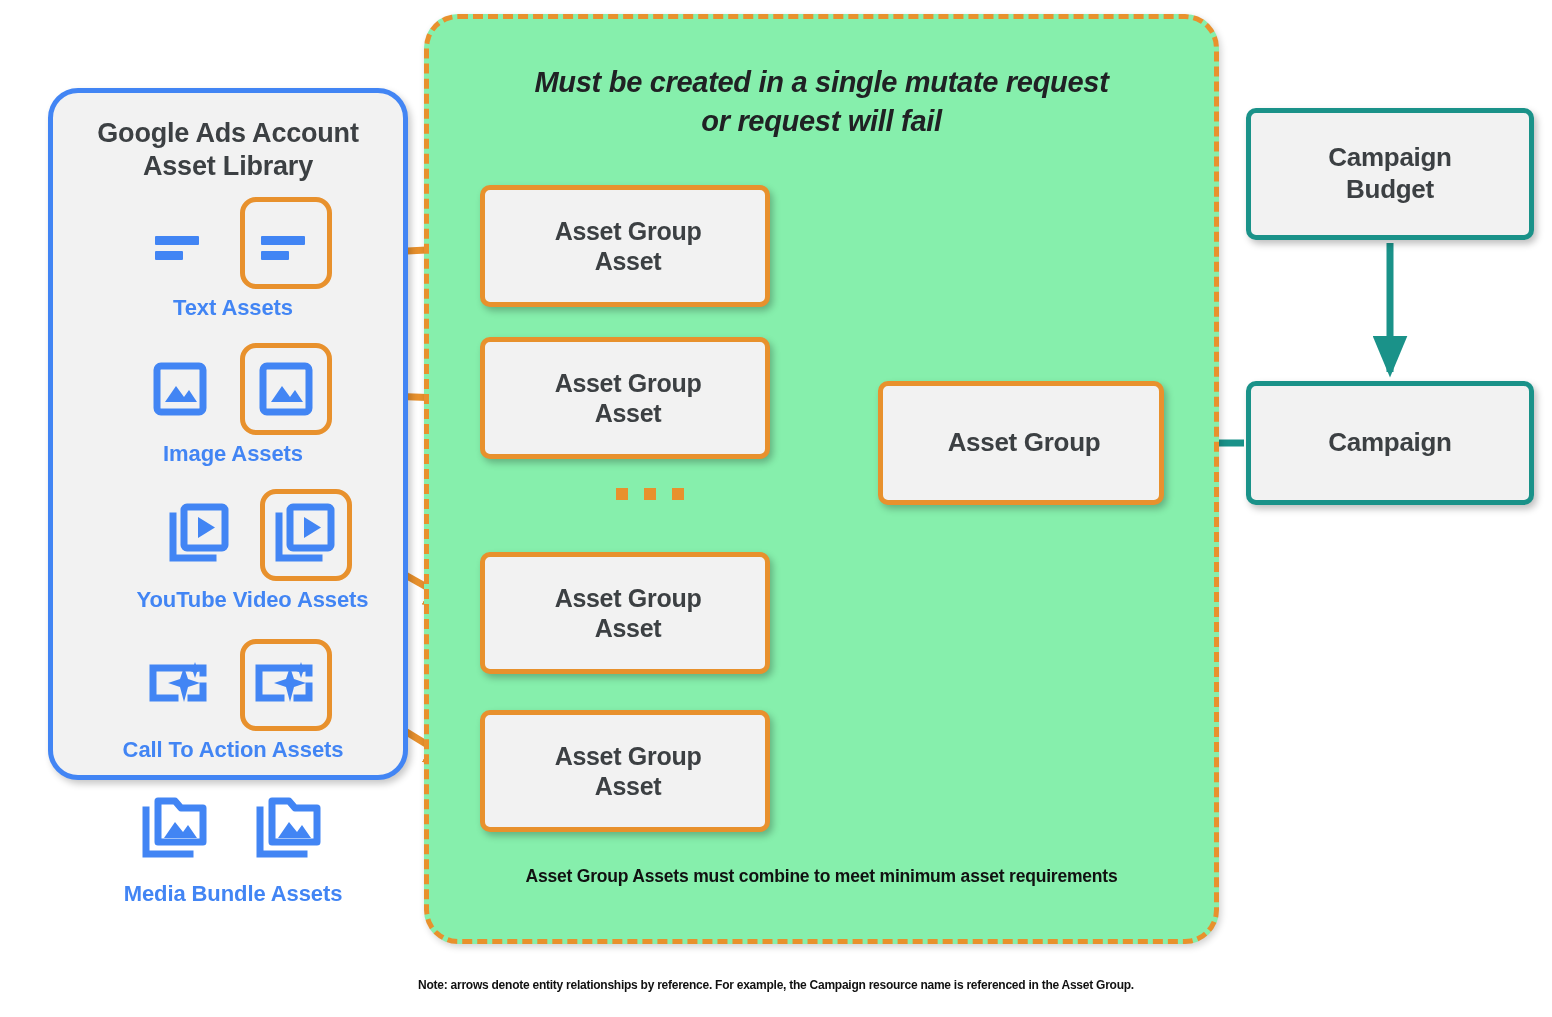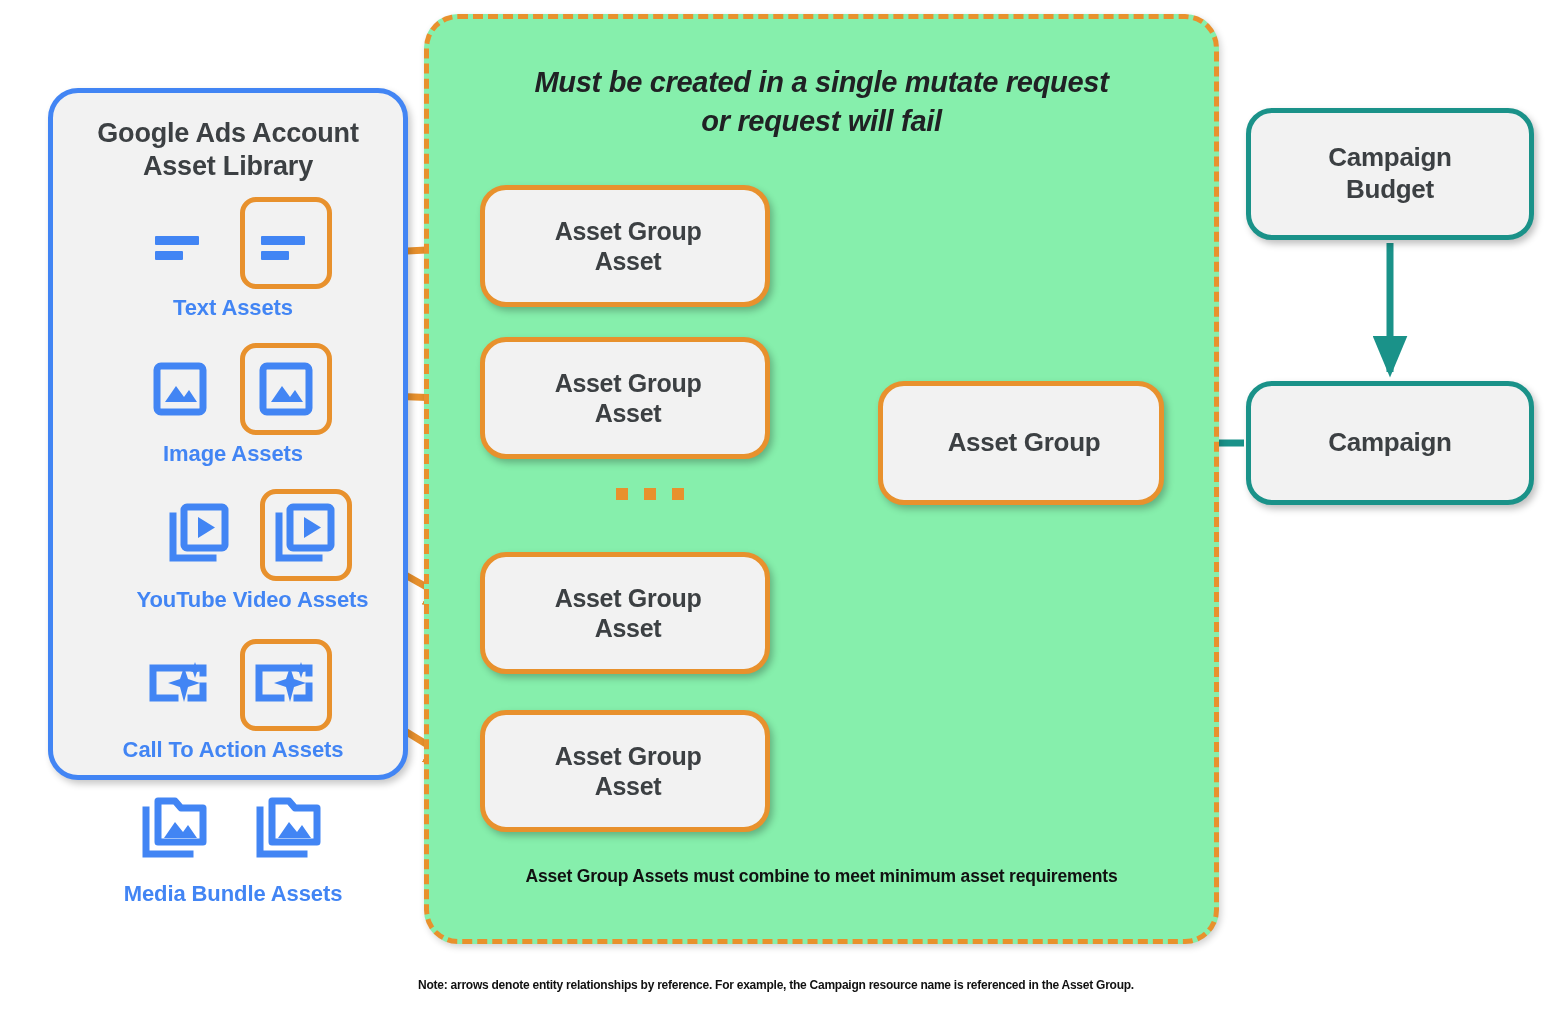--- a/index.html
+++ b/index.html
@@ -91,21 +91,21 @@
     font-size: 17.5px;
     font-weight: bold;
     color: #111111;
     letter-spacing: -0.2px;
   }
 
   
   .node {
     position: absolute;
     background: #f2f2f2;
-    border-radius: 26px;
+    border-radius: 10px;
     display: flex;
     align-items: center;
     justify-content: center;
     text-align: center;
     color: #3c4043;
     font-weight: bold;
     line-height: 1.22;
     letter-spacing: -0.3px;
     box-shadow: 3px 4px 7px rgba(0,0,0,0.25);
   }

